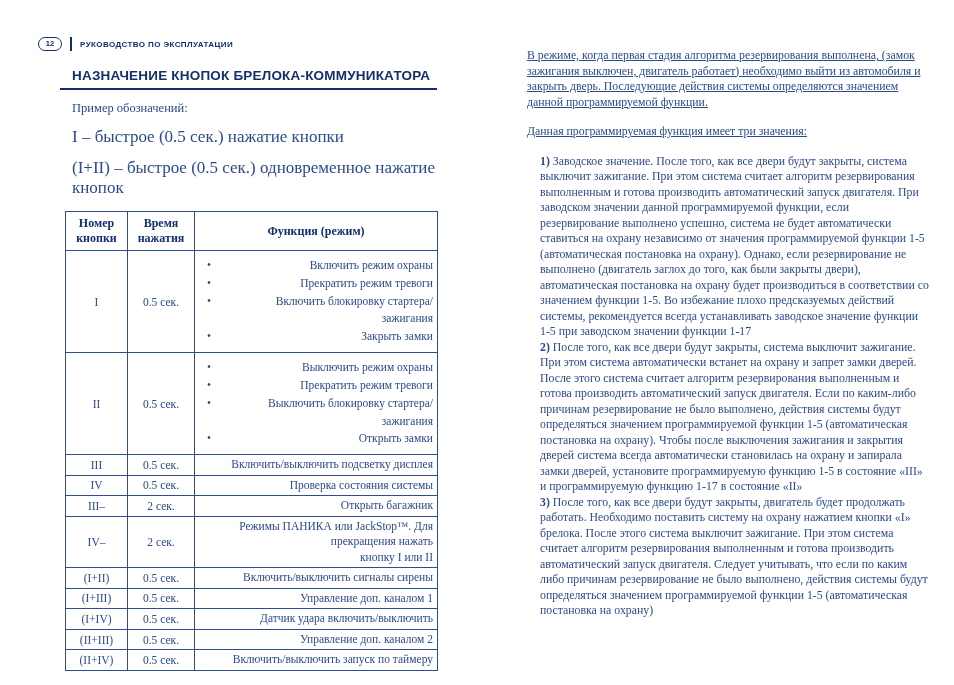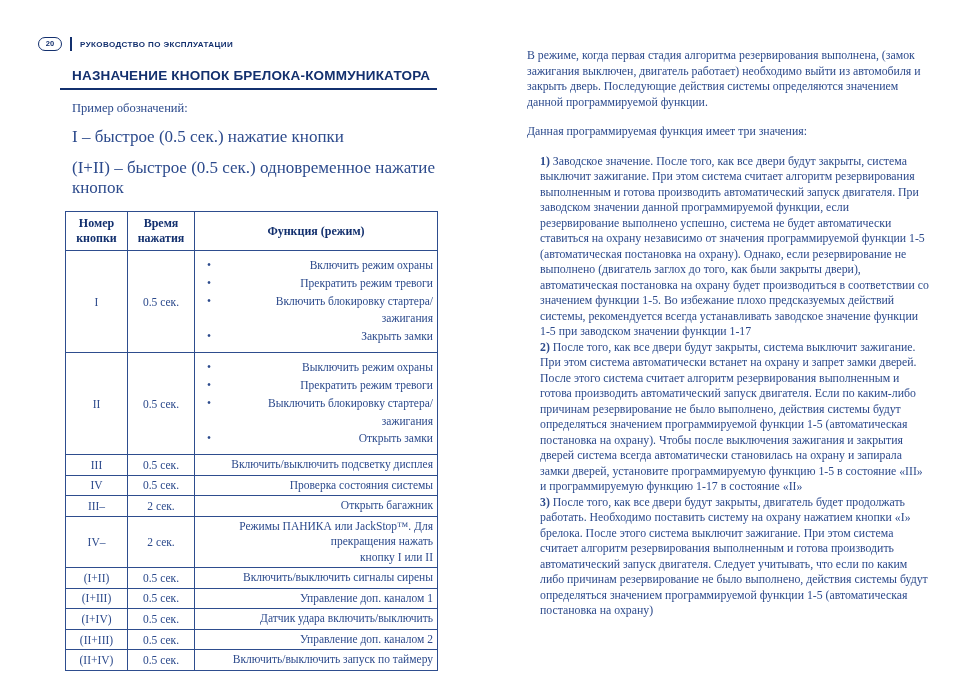--- a/index.html
+++ b/index.html
@@ -66,33 +66,33 @@
   .fn-list{list-style:none;margin:4px 0;padding:0;}
   .fn-list li{
     padding-left:26px;position:relative;line-height:1.55;
   }
   .fn-list li::before{
     content:"•";position:absolute;left:8px;top:0;
   }
 
   
   .rp-body{margin-top:6px;font-size:11.8px;line-height:15.5px;}
-  .rp-para{margin:12px 0 14px 0;}
+  .rp-para{margin:12px 0 14px 0;text-decoration:underline;}
   .rp-items{margin-left:13px;}
   .rp-item{margin:0;}
   .rp-item b{font-family:"Liberation Serif",serif;color:var(--ink);}
 </style>
 </head>
 <body>
 
 <div class="spread">
 
   <div class="page page-left">
     <div class="run-head">
-      <span class="page-badge">20</span>
+      <span class="page-badge">12</span>
       <span class="head-sep"></span>
       <span class="run-head-label">РУКОВОДСТВО ПО ЭКСПЛУАТАЦИИ</span>
     </div>
 
     <div class="lp-content">
       <h1 class="section-title">НАЗНАЧЕНИЕ КНОПОК БРЕЛОКА-КОММУНИКАТОРА</h1>
       <p class="example-heading">Пример обозначений:</p>
       <div>
           <p class="notation-line">I – быстрое (0.5 сек.) нажатие кнопки</p>
           <p class="notation-line">(I+II) – быстрое (0.5 сек.) одновременное нажатие кнопок</p>

